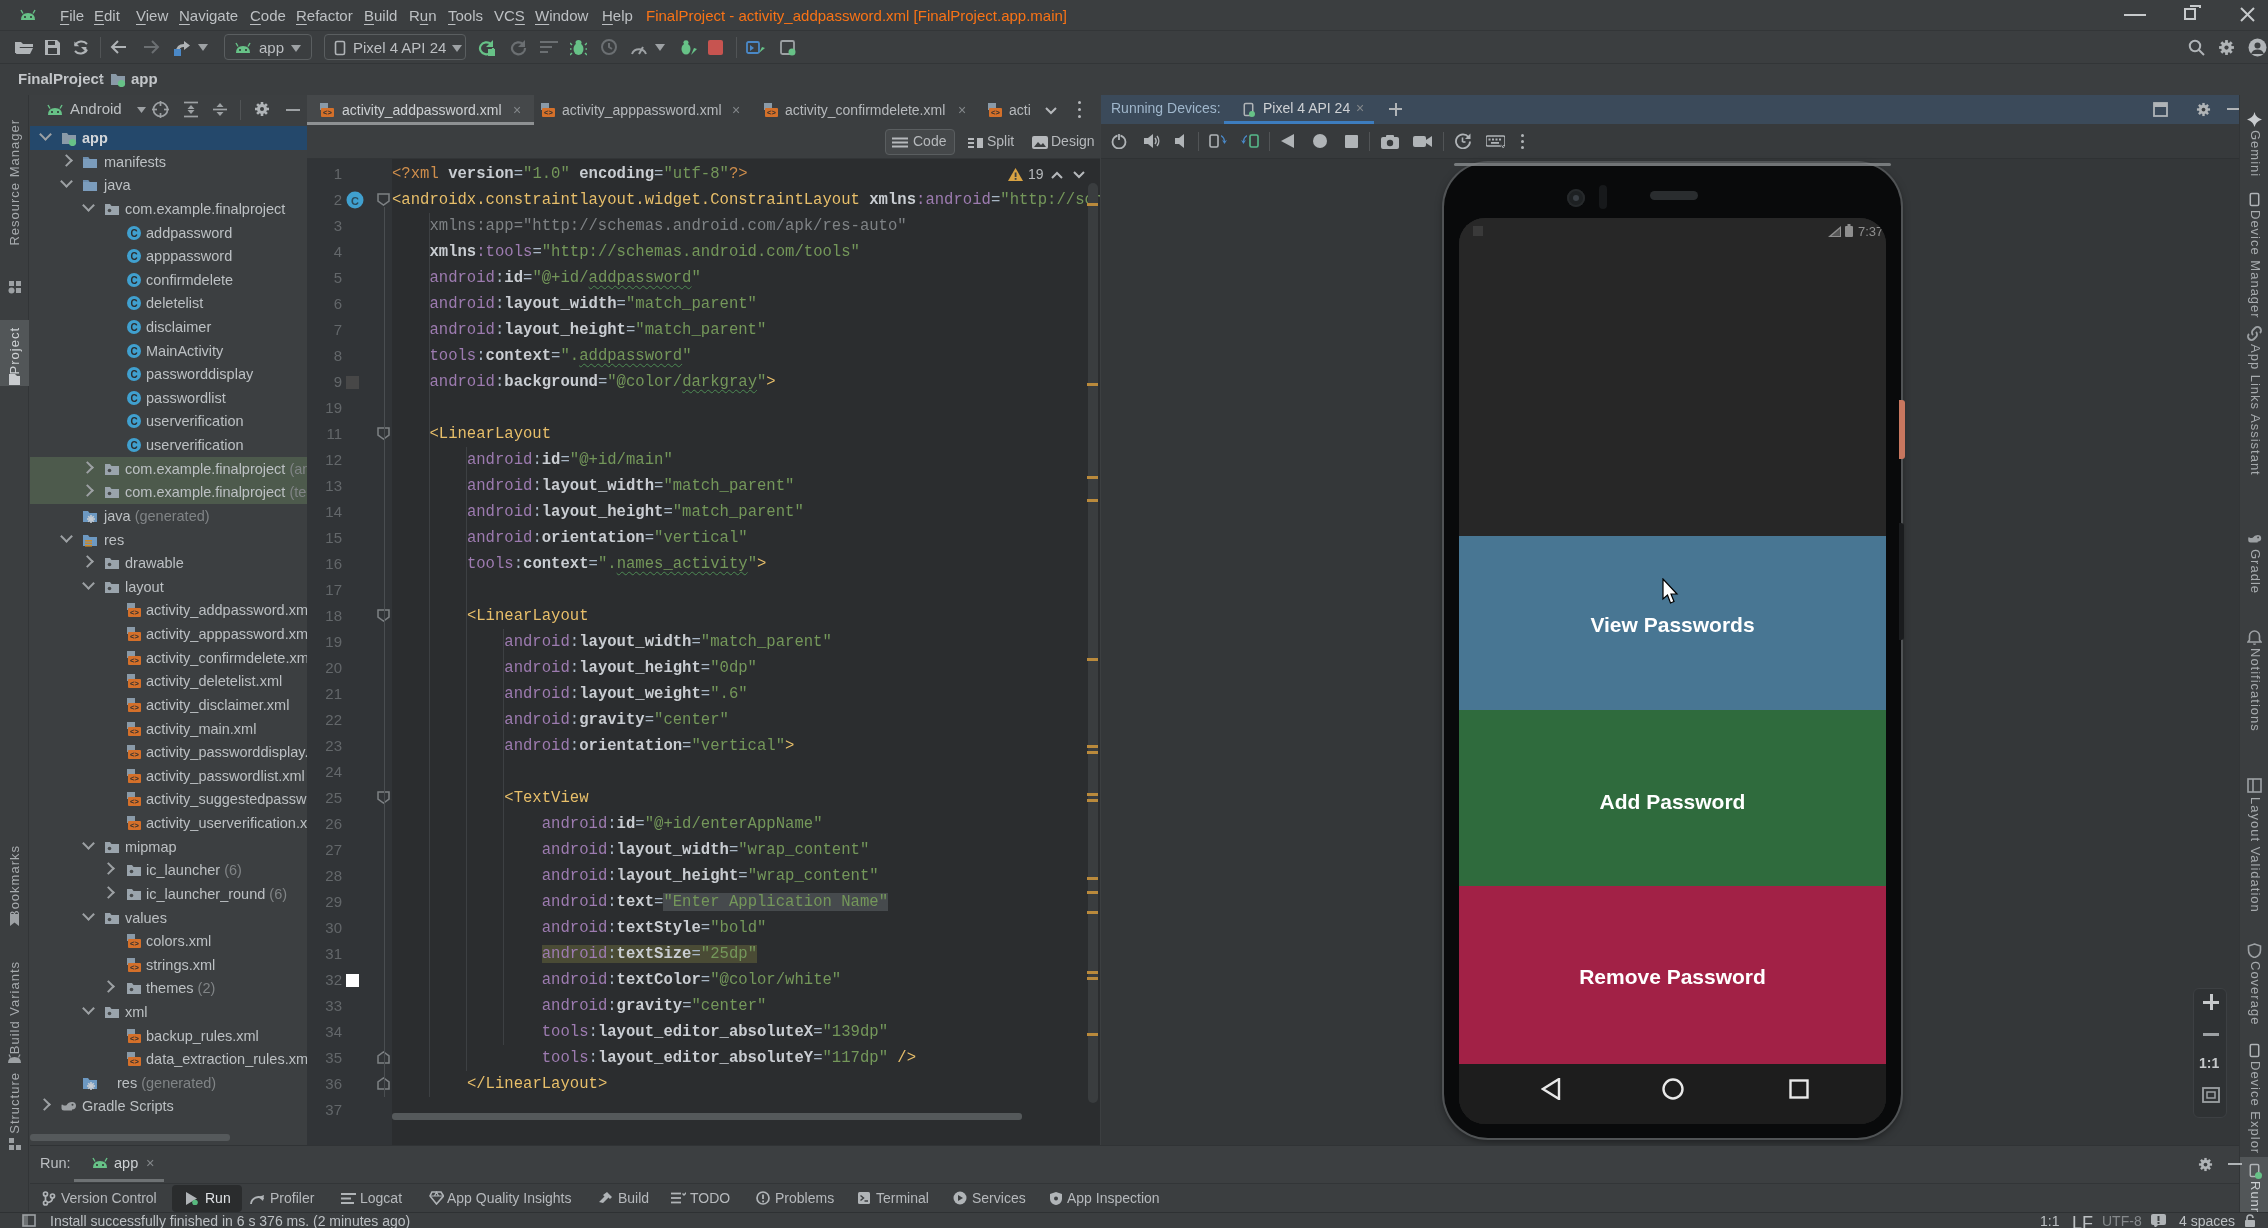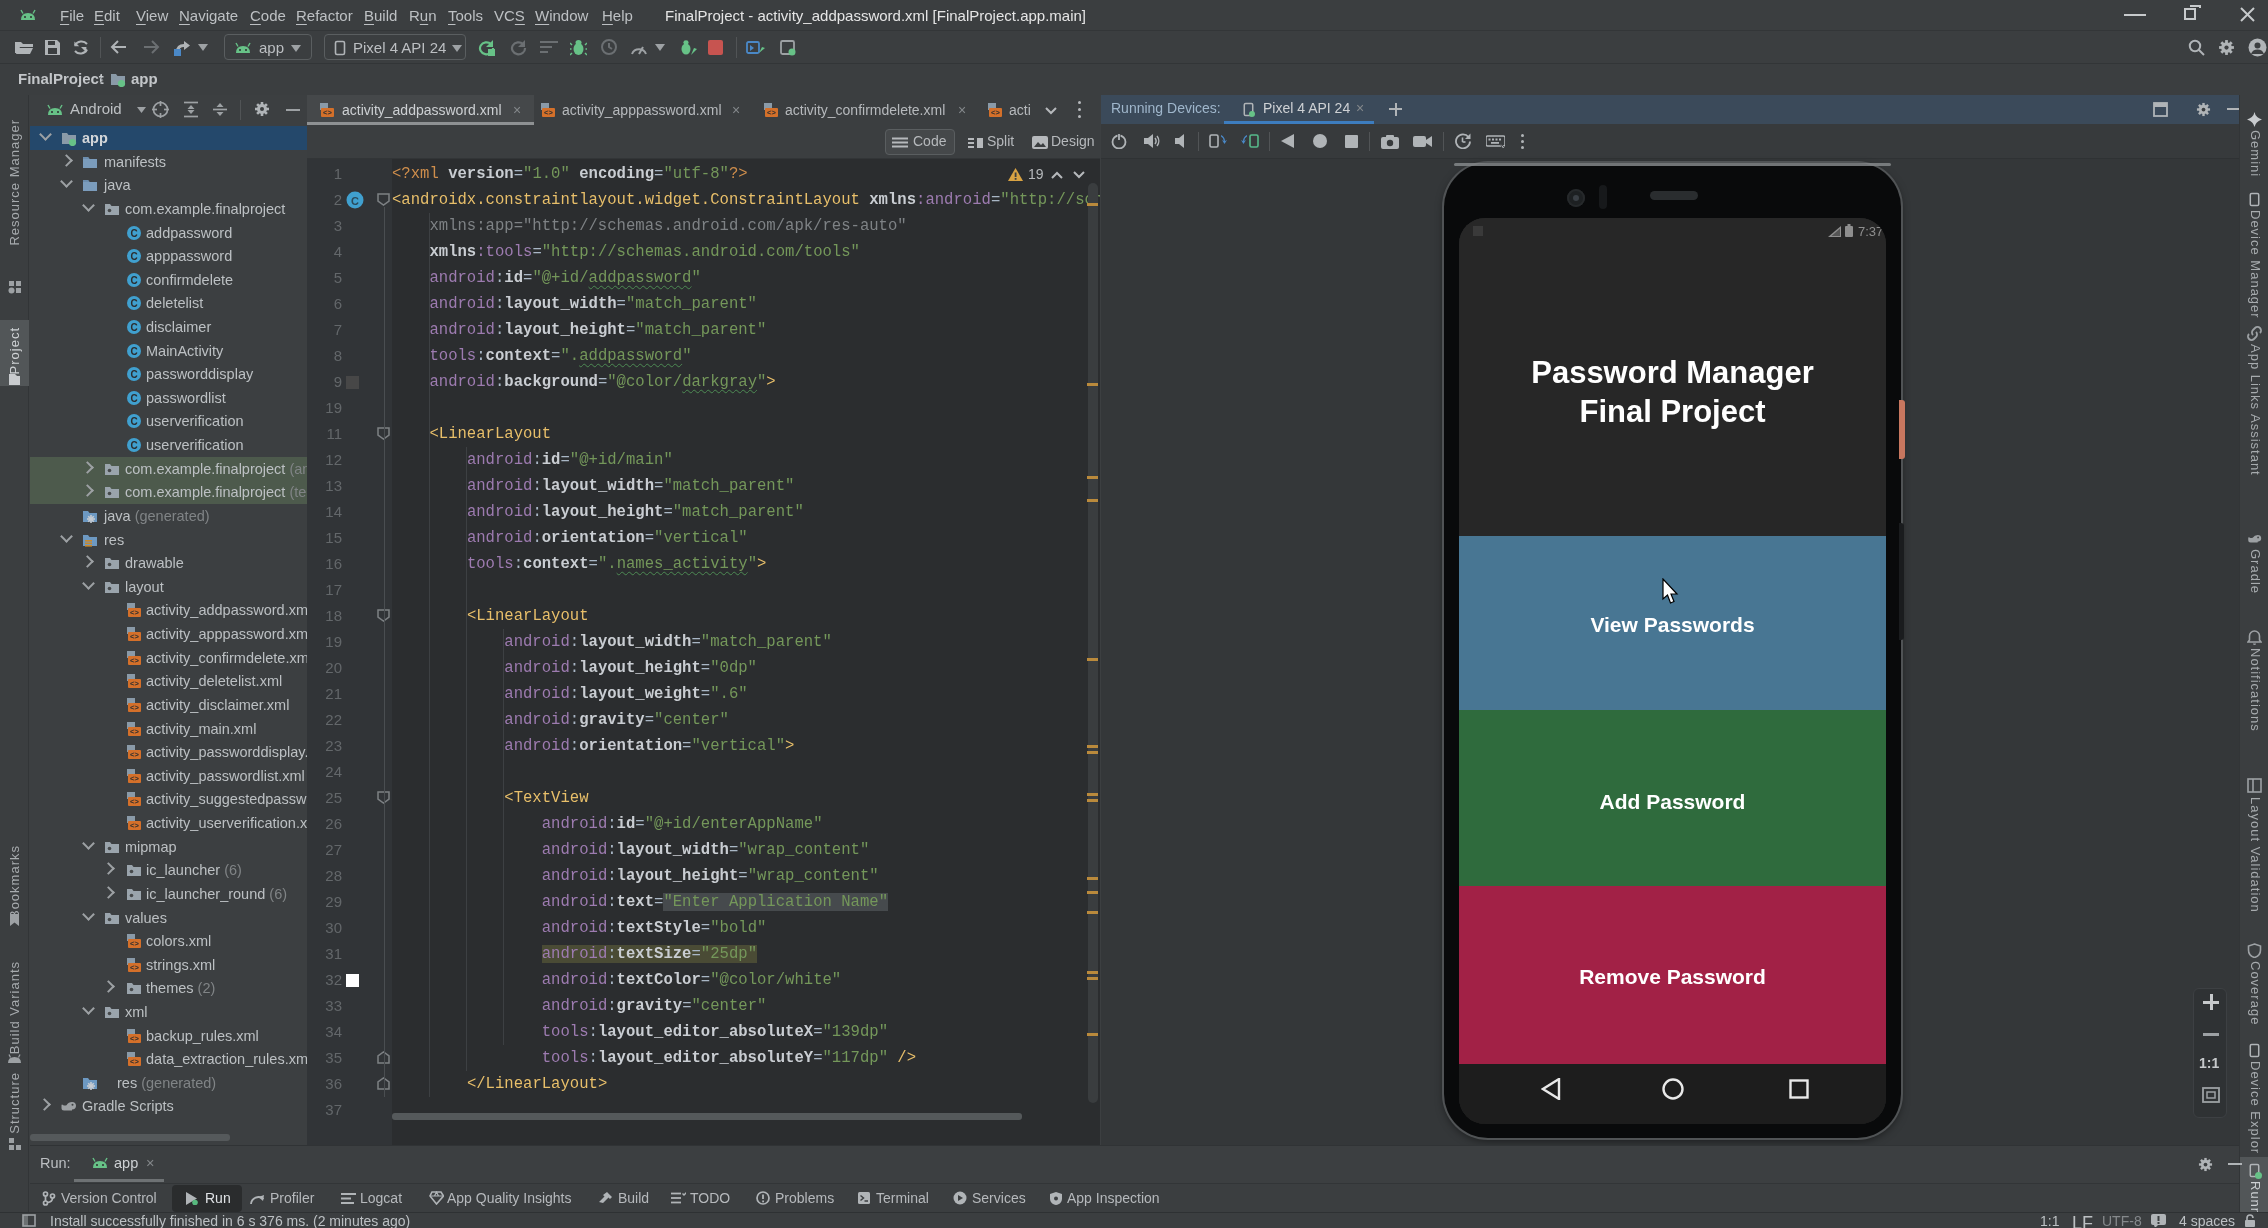--- a/index.html
+++ b/index.html
@@ -140,21 +140,21 @@
       <span class="mi" style="left:136px"><span class="u1">V</span>iew</span>
       <span class="mi" style="left:179px"><span class="u1">N</span>avigate</span>
       <span class="mi" style="left:250px"><span class="u1">C</span>ode</span>
       <span class="mi" style="left:296px"><span class="u1">R</span>efactor</span>
       <span class="mi" style="left:364px"><span class="u1">B</span>uild</span>
       <span class="mi" style="left:409px">R<span class="u1">u</span>n</span>
       <span class="mi" style="left:448px"><span class="u1">T</span>ools</span>
       <span class="mi" style="left:494px">VC<span class="u1">S</span></span>
       <span class="mi" style="left:535px"><span class="u1">W</span>indow</span>
       <span class="mi" style="left:602px"><span class="u1">H</span>elp</span>
-      <span class="mi" style="left:665px;color:#e5e5e5">FinalProject - activity_addpassword.xml [FinalProject.app.main]</span>
+      <span class="mi" style="left:646px;color:#f97316">FinalProject - activity_addpassword.xml [FinalProject.app.main]</span>
       <div class="ab" style="left:2124px;top:14px;width:22px;height:2px;background:#c7cacc"></div>
       <div class="ab" style="left:2184px;top:8px;width:12px;height:12px;border:2px solid #c7cacc"></div>
       <div class="ab" style="left:2190px;top:5px;width:11px;height:3px;background:#3b3e40;border-top:2px solid #c7cacc;border-right:2px solid #c7cacc"></div>
       <svg class="ic" style="left:2239px;top:6px" width="17" height="17">
         <g stroke="#c7cacc" stroke-width="2">
           <line x1="2" y1="2" x2="15" y2="15"></line>
           <line x1="15" y1="2" x2="2" y2="15"></line>
         </g>
       </svg>
     </div>
@@ -926,21 +926,20 @@
           <span class="ab" style="left:399px;top:6px;color:#8e8e8e;font-size:13px">7:37</span>
           <svg class="ic" style="left:369px;top:8px" width="13" height="11">
             <path d="M13 0v11H0z" fill="#8e8e8e"></path>
             <path d="M12 2.5v7.5H3.5z" fill="#272727" opacity=".55"></path>
           </svg>
           <svg class="ic" style="left:386px;top:6px" width="8" height="13">
             <rect x="0" y="2" width="8" height="11" rx="1" fill="#8e8e8e"></rect>
             <rect x="2.5" y="0" width="3" height="2" fill="#8e8e8e"></rect>
           </svg>
           <div class="ab" style="left:14px;top:8px;width:10px;height:10px;background:#3a3a3a"></div>
-          <div class="ptxt" style="top:135px;font-size:31px;line-height:39px">Password Manager<br>Final Project</div>
           <div class="ptxt" style="top:395px;font-size:21px">View Passwords</div>
           <div class="ptxt" style="top:572px;font-size:21px">Add Password</div>
           <div class="ptxt" style="top:747px;font-size:21px">Remove Password</div>
           <svg class="ic" style="left:82px;top:860px" width="20" height="22">
             <path d="M18 1v20L2 11z" fill="none" stroke="#e8e8e8" stroke-width="2.4"></path>
           </svg>
           <svg class="ic" style="left:203px;top:860px" width="22" height="22">
             <circle cx="11" cy="11" r="9.5" fill="none" stroke="#e8e8e8" stroke-width="2.4"></circle>
           </svg>
           <svg class="ic" style="left:330px;top:861px" width="20" height="20">

